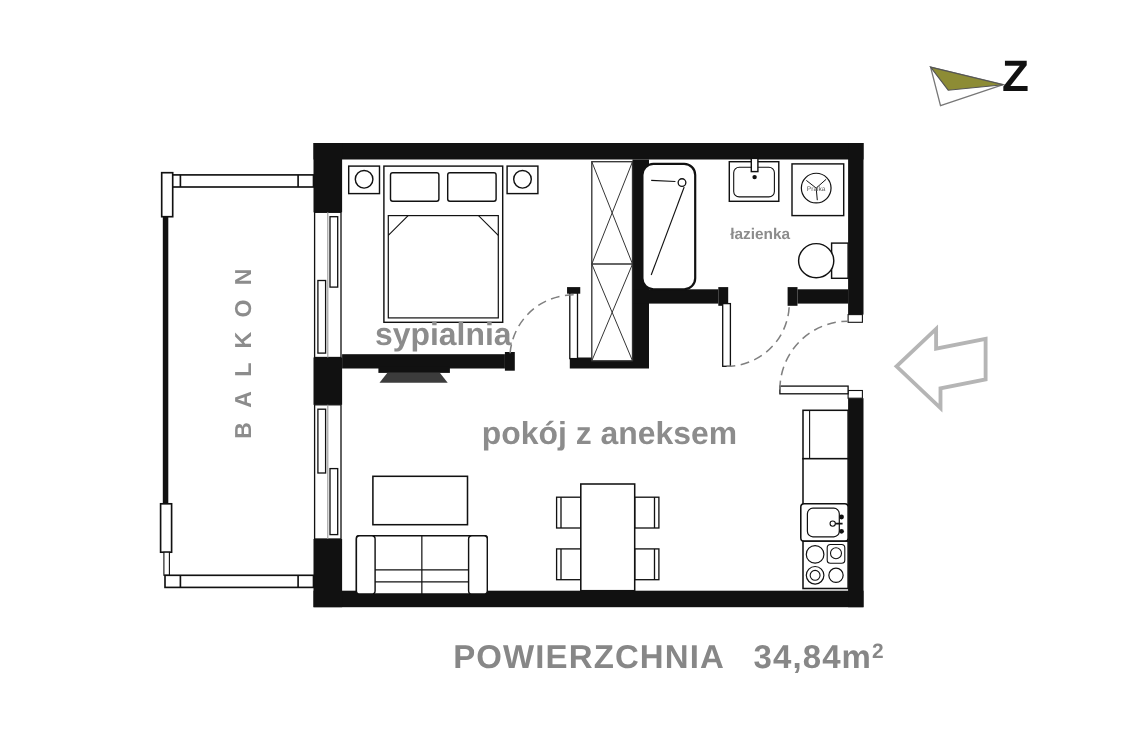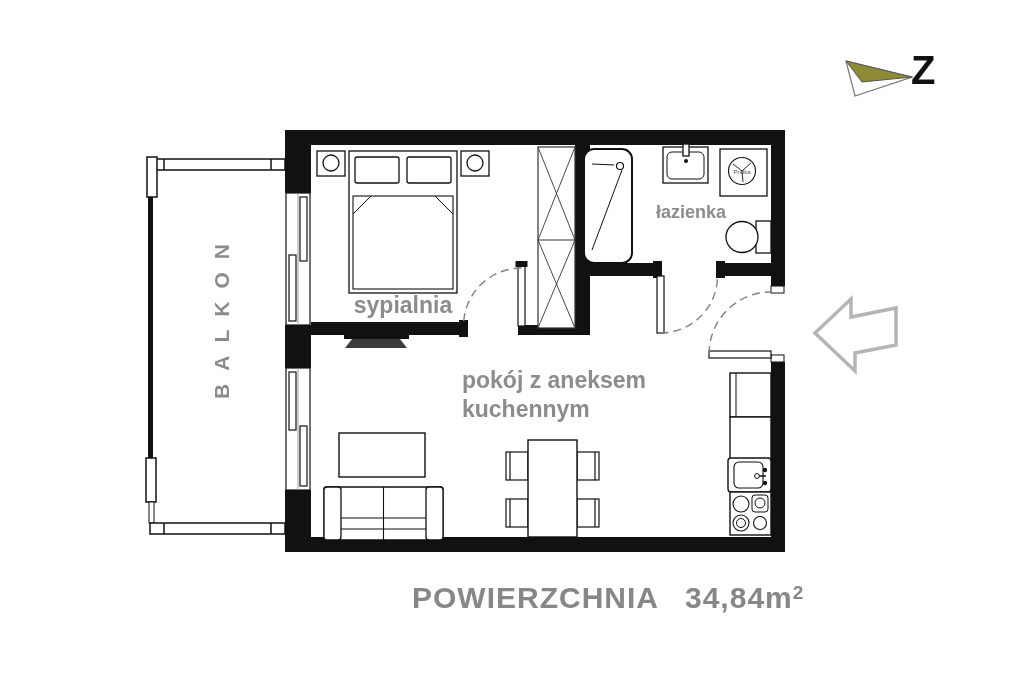--- a/index.html
+++ b/index.html
@@ -1,19 +1,19 @@
 <!DOCTYPE html>
 <html><head>
 <meta charset="utf-8">
 <style>
   html,body{margin:0;padding:0;background:#fff;}
   #canvas{position:relative;width:1024px;height:682px;background:#ffffff;overflow:hidden;
           font-family:"Liberation Sans",sans-serif;}
   #plan-svg{position:absolute;left:0;top:0;}
-  .room-label{position:absolute;color:#8c8c8c;font-weight:bold;font-size:23px;
+  .room-label{position:absolute;color:#8c8c8c;font-weight:bold;font-size:29px;
               transform:translate(-50%,-50%);white-space:nowrap;}
   .label-center{text-align:left;line-height:29px;}
   .balkon-label{position:absolute;left:222px;top:315px;color:#8c8c8c;font-weight:bold;
                 font-size:21px;letter-spacing:13px;transform:translate(-50%,-50%) rotate(-90deg);
                 white-space:nowrap;}
   .area-line{position:absolute;left:412px;top:581px;color:#878787;font-weight:bold;
              font-size:30px;letter-spacing:1px;white-space:nowrap;}
   .area-gap{display:inline-block;width:26px;}
   .area-sup{font-size:19px;vertical-align:9px;letter-spacing:0;}
   .compass-letter{position:absolute;left:911px;top:50px;color:#111;font-weight:bold;
@@ -204,25 +204,24 @@
   <g>
     <polygon points="846,61 855,96 912,77" fill="#ffffff" stroke="#777" stroke-width="1.2"></polygon>
     <polygon points="846,61 912,77 862,82" fill="#8d8c35" stroke="#555" stroke-width="1"></polygon>
   </g>
 </svg>
 
   <div class="balkon-label">BALKON</div>
 
   <div class="room-label" style="left:403px;top:305px;">sypialnia</div>
 
-  <div class="room-label" style="left:691px;top:212px;font-size:18px;">łazienka</div>
+  <div class="room-label" style="left:691px;top:212px;font-size:14px;">łazienka</div>
 
   <div class="room-label label-center" style="left:554px;top:395px;">
     <div>pokój z aneksem</div>
-    <div>kuchennym</div>
   </div>
 
   <div class="area-line">
     <span>POWIERZCHNIA</span><span class="area-gap"></span><span>34,84m</span><span class="area-sup">2</span>
   </div>
 
   <div class="compass-letter">Z</div>
 
 </div>
 

